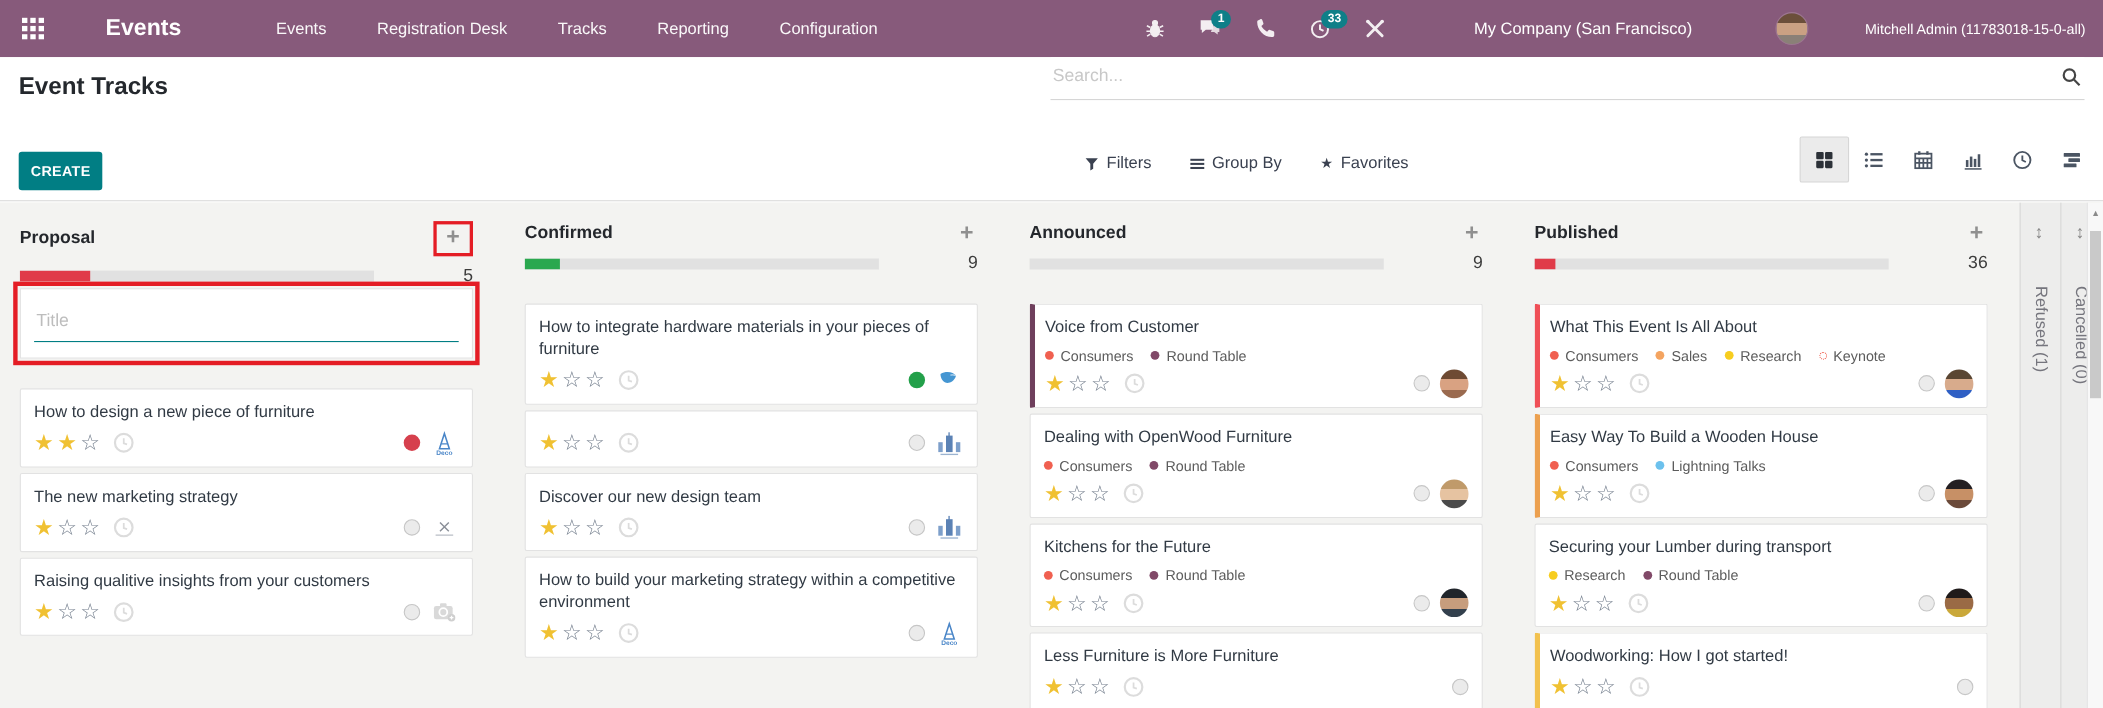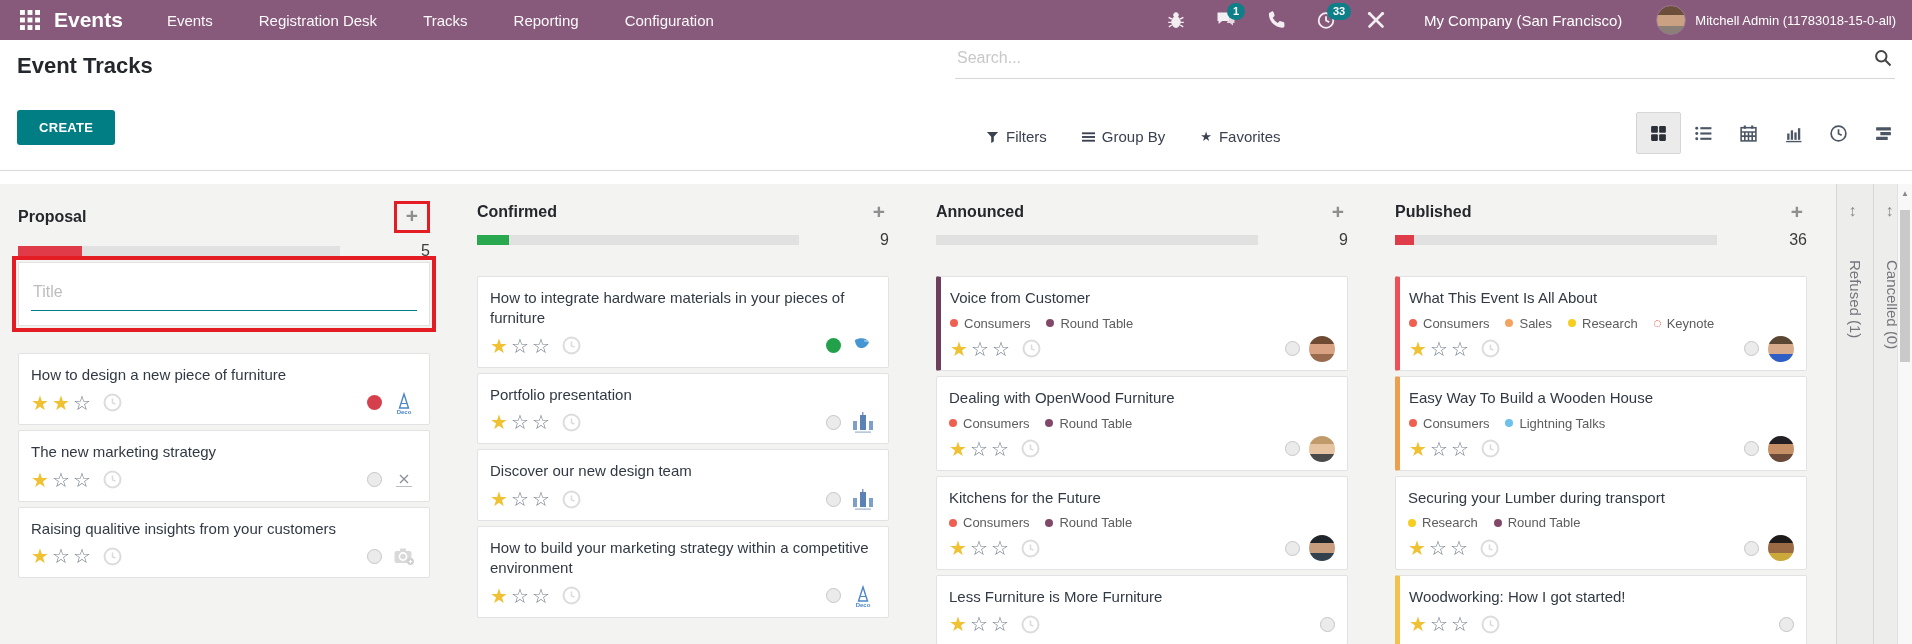--- a/index.html
+++ b/index.html
@@ -1,34 +1,34 @@
 <!DOCTYPE html>
 <html><head>
 <meta charset="utf-8">
 <style>
   * { margin:0; padding:0; box-sizing:border-box; }
   html,body { width:1912px; height:644px; overflow:hidden; font-family:"Liberation Sans", sans-serif; background:#fff; }
 
   
-  .topbar { height:40px; background:#875A7B; display:flex; align-items:center; padding:0 16px; color:#fff; }
+  .topbar { height:52px; background:#875A7B; display:flex; align-items:center; padding:0 16px; color:#fff;gap:42px; }
   .tb-grid { width:20px; height:20px; display:inline-flex; margin:0 14px 0 4px; cursor:pointer; }
   .tb-brand { font-size:21px; font-weight:bold; margin-right:44px; }
   .tb-menu { display:flex; gap:46px; font-size:15px; }
   .tb-menu span { cursor:pointer; opacity:.96; }
   .tb-icons { margin-left:auto; display:flex; gap:30px; align-items:center; }
   .tb-ic { position:relative; width:20px; height:20px; color:#f3eef1; cursor:pointer; }
   .tb-badge { position:absolute; top:-7px; left:11px; background:#0e7f88; color:#fff; font-size:11px; line-height:1; padding:3px 6px; border-radius:9px; font-weight:bold; }
   .tb-company { margin-left:38px; font-size:15px; cursor:pointer; }
   .tb-avatar { width:30px; height:30px; border-radius:50%; margin-left:34px; background:linear-gradient(180deg,#6b4f3a 0 32%,#caa183 32% 72%,#8a8077 72%); border:1px solid #9c7690; }
   .tb-user { margin-left:9px; font-size:13px; cursor:pointer; }
 
   
   .controlbar { position:relative; height:131px; background:#fff; border-bottom:1px solid #d9d9d9; }
   .page-title { position:absolute; left:17px; top:13px; font-size:22px; color:#24282d;font-weight:bold; }
-  .create-btn { position:absolute; left:17px; top:70px; background:#017e84; color:#fff; border:none; font-size:13px; font-weight:bold; padding:10px 22px; border-radius:3px; cursor:pointer; letter-spacing:.3px; }
+  .create-btn { position:absolute; left:17px; top:86px; background:#017e84; color:#fff; border:none; font-size:13px; font-weight:bold; padding:10px 11px; border-radius:3px; cursor:pointer; letter-spacing:.3px; }
   .search-wrap { position:absolute; left:955px; right:17px; top:0; }
   .search-input { width:100%; border:none; border-bottom:1px solid #d6d6d6; font-size:16px; padding:9px 34px 11px 2px; color:#444; outline:none; font-family:inherit; }
   .search-input::placeholder { color:#c8c8c8; }
   .search-ic { position:absolute; right:3px; top:9px; width:18px; height:18px; color:#454545; cursor:pointer; }
   .filter-row { position:absolute; left:986px; top:88px; display:flex; gap:35px; }
   .filter-btn { display:flex; align-items:center; gap:7px; font-size:15px; color:#3a4150; cursor:pointer; }
   .filter-btn .fic { width:13px; height:14px; color:#3a4150; display:inline-flex; }
   .filter-btn .fstar { font-size:13px; }
   .views { position:absolute; right:6px; top:72px; display:flex; align-items:center; }
   .view { width:45px; height:42px; display:flex; align-items:center; justify-content:center; color:#4b5563; cursor:pointer; border:1px solid transparent; }
@@ -356,21 +356,20 @@
       <span class="av logo">
               <svg viewBox="0 0 24 24">
                 <path d="M4 6C9 3 16 4 18 8c-2 6-9 8-12 4-1.5-2-2-4-2-6z" fill="#4596d2"></path>
                 <path d="M13 7c3-.5 5 .5 5 .5" stroke="#bcd9ef" stroke-width="1.2" fill="none"></path>
               </svg>
             </span>
     </div>
   </div>
 
   <div class="kcard">
-    <div class="kcard-title">Portfolio presentation</div>
 
     <div class="bottomrow">
       <span class="stars"><span class="star fill">★</span><span class="star empty">☆</span><span class="star empty">☆</span></span>
       <span class="clockb">
         <svg viewBox="0 0 19 19" fill="none" stroke="currentColor" stroke-width="2">
                 <circle cx="9.5" cy="9.5" r="8"></circle>
                 <path d="M9.5 5.5v4.5l3 1" stroke-width="1.6"></path>
               </svg>
       </span>
       <span class="dot hollow"></span>

